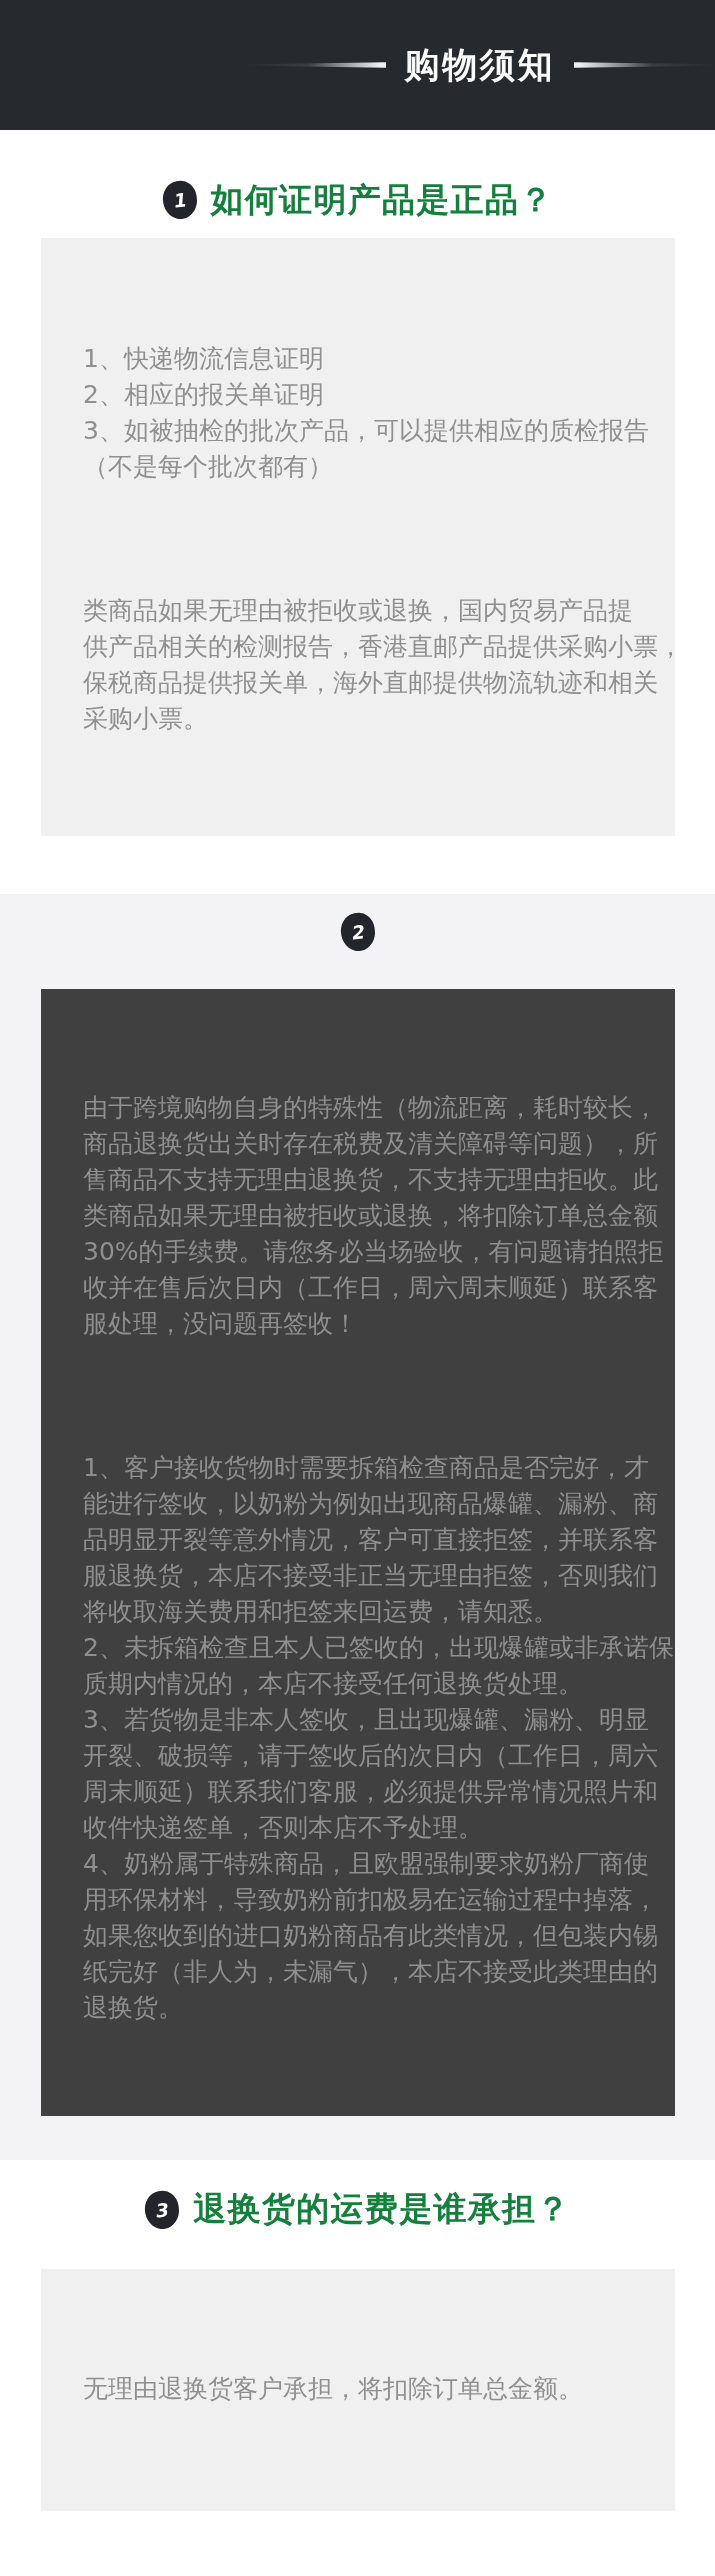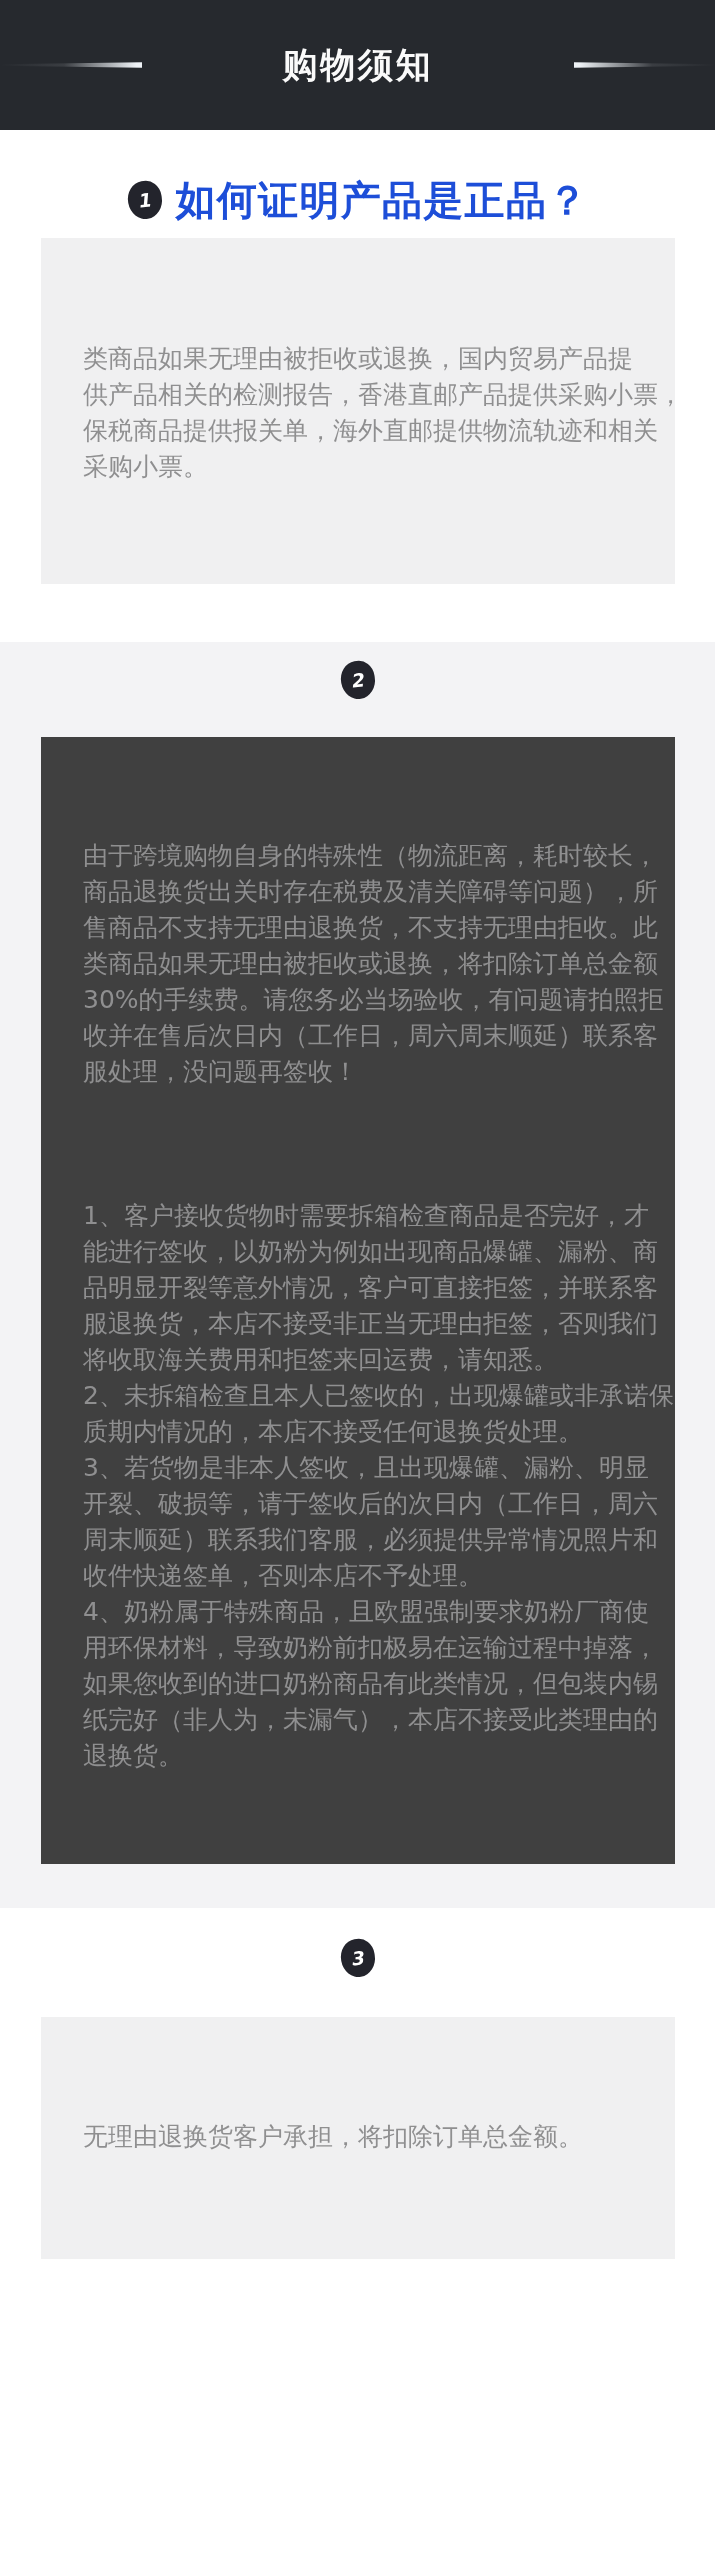--- a/index.html
+++ b/index.html
@@ -10,21 +10,21 @@
     font-family: "DejaVu Sans", "Liberation Sans", sans-serif;
     overflow: hidden;
   }
 
   
   .header {
     height: 130px;
     background: #26292e;
     display: flex;
     align-items: center;
-    justify-content: space-between;
+    justify-content: flex-end;
     gap: 18.6px;
   }
   .header-title {
     color: #fafafa;
     font-size: 35px;
     font-weight: 800;
     letter-spacing: 2.7px;
     white-space: nowrap;
   }
   .streak {
@@ -76,23 +76,23 @@
     flex: 0 0 auto;
   }
   .badge-num {
     color: #ffffff;
     font-size: 18.6px;
     font-weight: 700;
     font-style: italic;
     transform: rotate(4deg);
   }
   .title-text {
-    font-size: 40px;
+    font-size: 33px;
     font-weight: 800;
-    color: #1d4ed8;
+    color: #15803d;
     letter-spacing: 1.3px;
     white-space: nowrap;
   }
 
   
   .inset { margin-left: 41px; margin-right: 41px; }
   .graybox  { background: #f0f0f1; }
   .whitebox { background: #404040; }
   .band     { background: #f3f3f5; }
 
@@ -131,20 +131,24 @@
 </div>
 
 <div class="title-row s1-title">
   <div class="badge">
     <span class="badge-num">1</span>
   </div>
   <div class="title-text">如何证明产品是正品？</div>
 </div>
 <div class="inset graybox s1-box">
   <div class="body-text">
+    <p>1、快递物流信息证明
+2、相应的报关单证明
+3、如被抽检的批次产品，可以提供相应的质检报告
+（不是每个批次都有）</p>
     <p>类商品如果无理由被拒收或退换，国内贸易产品提
 供产品相关的检测报告，香港直邮产品提供采购小票，
 保税商品提供报关单，海外直邮提供物流轨迹和相关
 采购小票。</p>
   </div>
 </div>
 
 <div class="band s2-band">
   <div class="title-row">
     <div class="badge">
@@ -177,19 +181,20 @@
 纸完好（非人为，未漏气），本店不接受此类理由的
 退换货。</p>
     </div>
   </div>
 </div>
 
 <div class="title-row s3-title">
   <div class="badge">
     <span class="badge-num">3</span>
   </div>
+  <div class="title-text">退换货的运费是谁承担？</div>
 </div>
 <div class="inset graybox s3-box">
   <div class="body-text">
     <p>无理由退换货客户承担，将扣除订单总金额。</p>
   </div>
 </div>
 
 
 </body></html>

